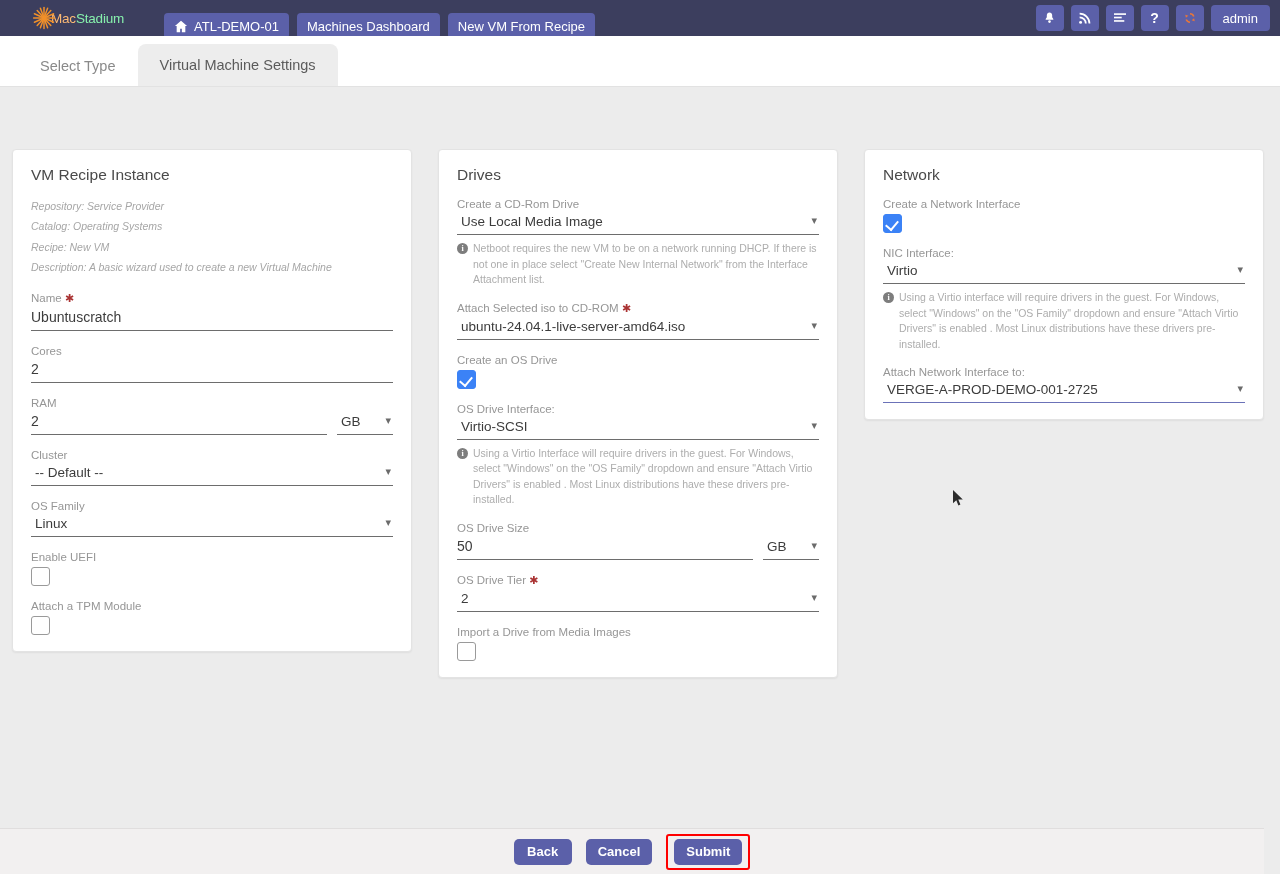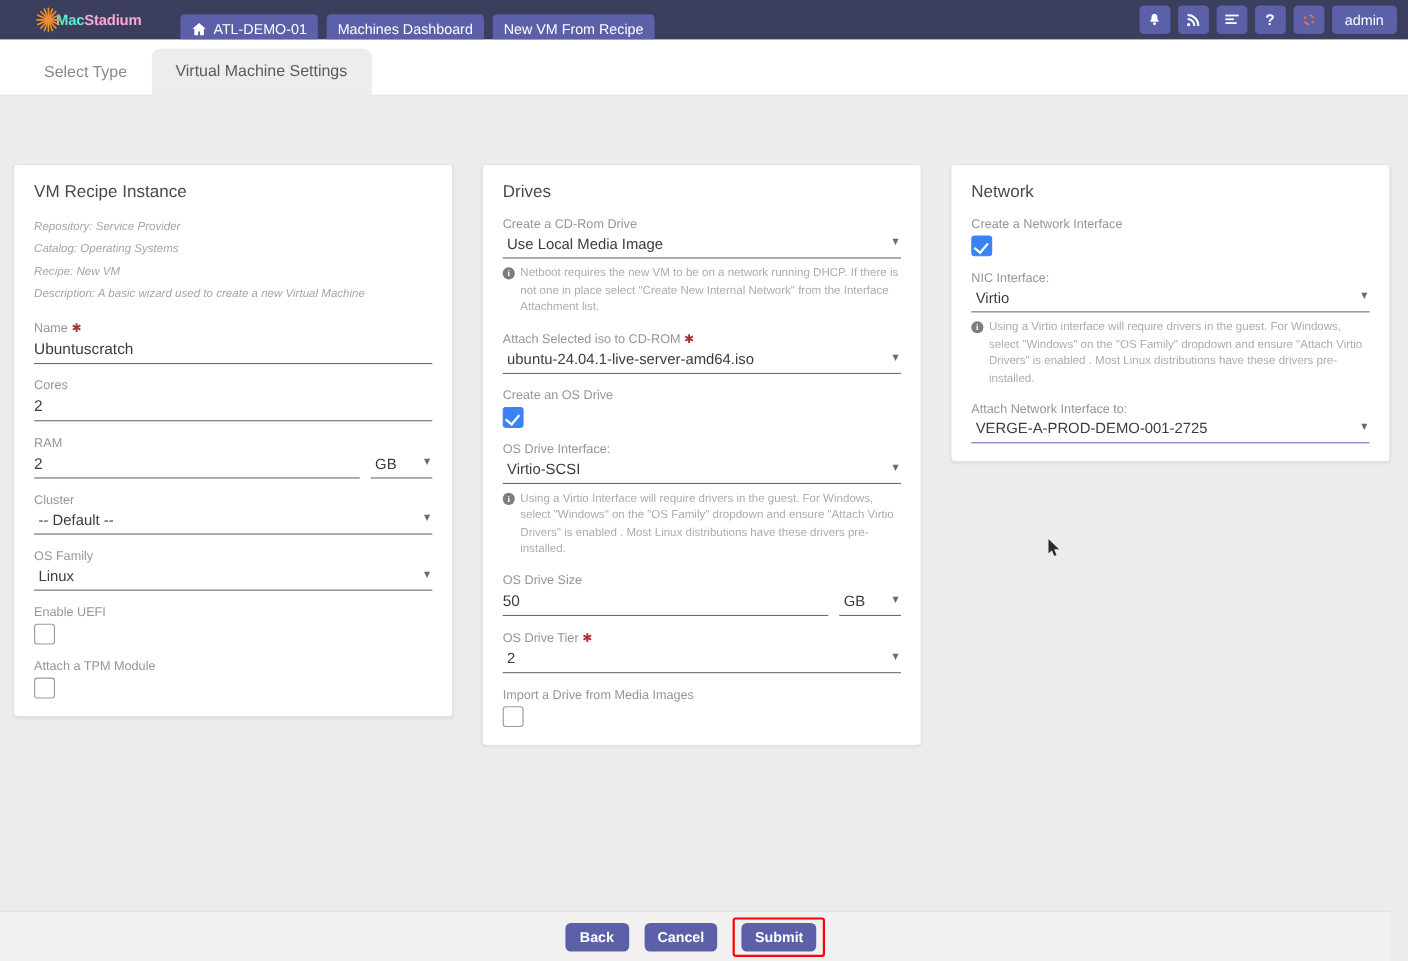--- a/index.html
+++ b/index.html
@@ -17,22 +17,22 @@
   .topbar {
     height:36px; background:#3c3e5e;
     display:flex; align-items:center;
     padding:0 10px 0 0;
     position:relative;
   }
   .logo-wrap { display:flex; align-items:center; margin-left:32px; width:112px; }
   .logo-burst { position:relative; width:24px; height:24px; flex:0 0 24px; }
   .logo-burst svg { display:block; }
   .logo-text { font-size:13.5px; letter-spacing:-0.2px; margin-left:-5px; white-space:nowrap; }
-  .logo-text b { color:#5eead4; font-weight:bold; }
-  .logo-text span { color:#f9a8d4; font-weight:700; }
+  .logo-text b { color:#fdba74; font-weight:normal; }
+  .logo-text span { color:#86efac; font-weight:400; }
 
   .nav-btns { display:flex; align-items:center; gap:8px; margin-left:20px; }
   .navbtn {
     background:#5b60a9; color:#fff; border:none; border-radius:4px;
     height:26px; padding:0 10px; font-size:13px; cursor:pointer;
     font-family:"Liberation Sans", sans-serif;
     display:flex; align-items:center; gap:6px; white-space:nowrap;margin-top:16px;
   }
   .home-ico { display:inline-block; width:14px; height:13px; }
 

